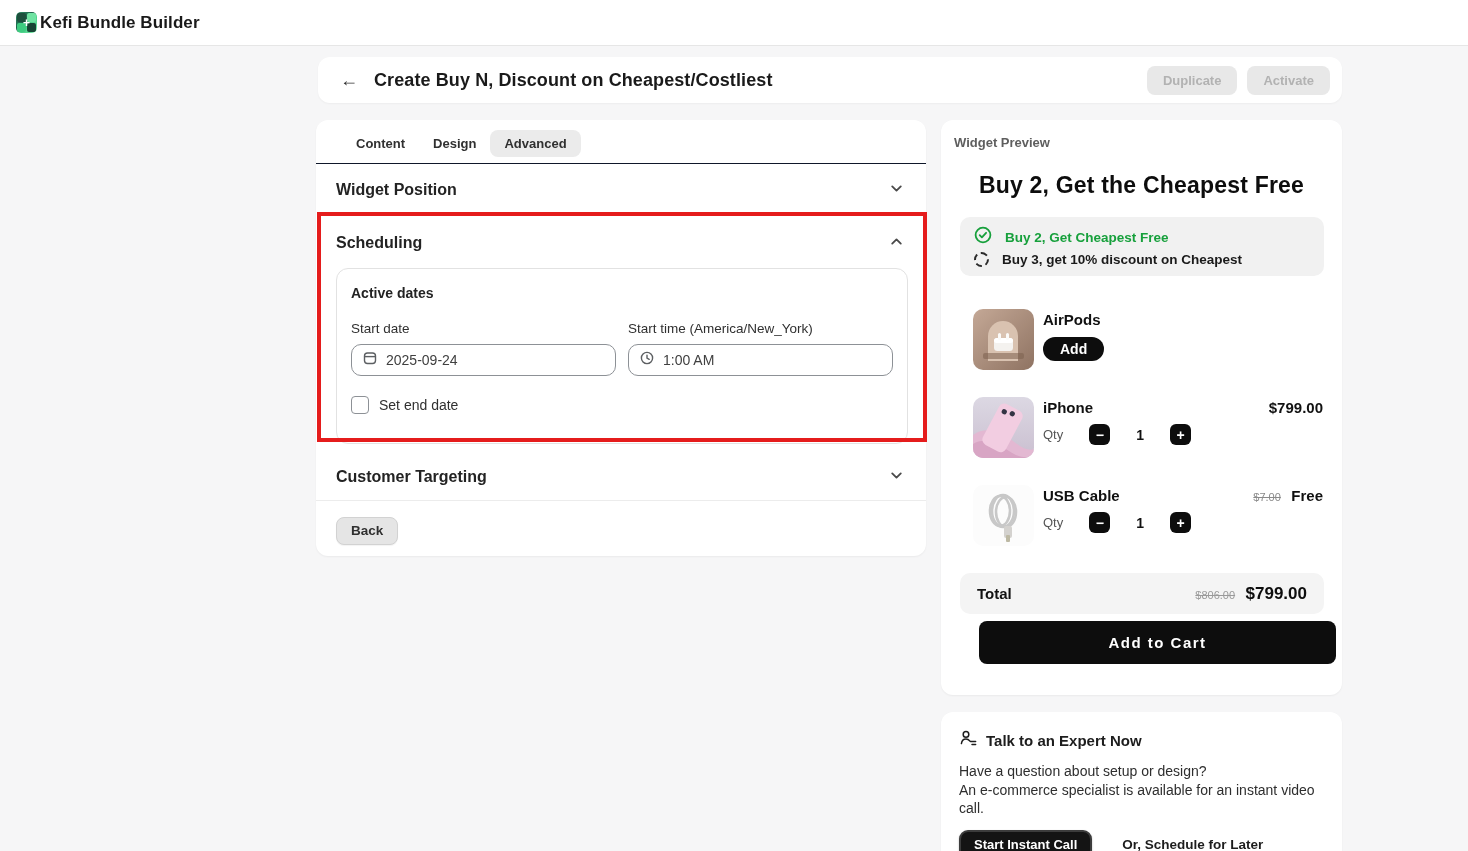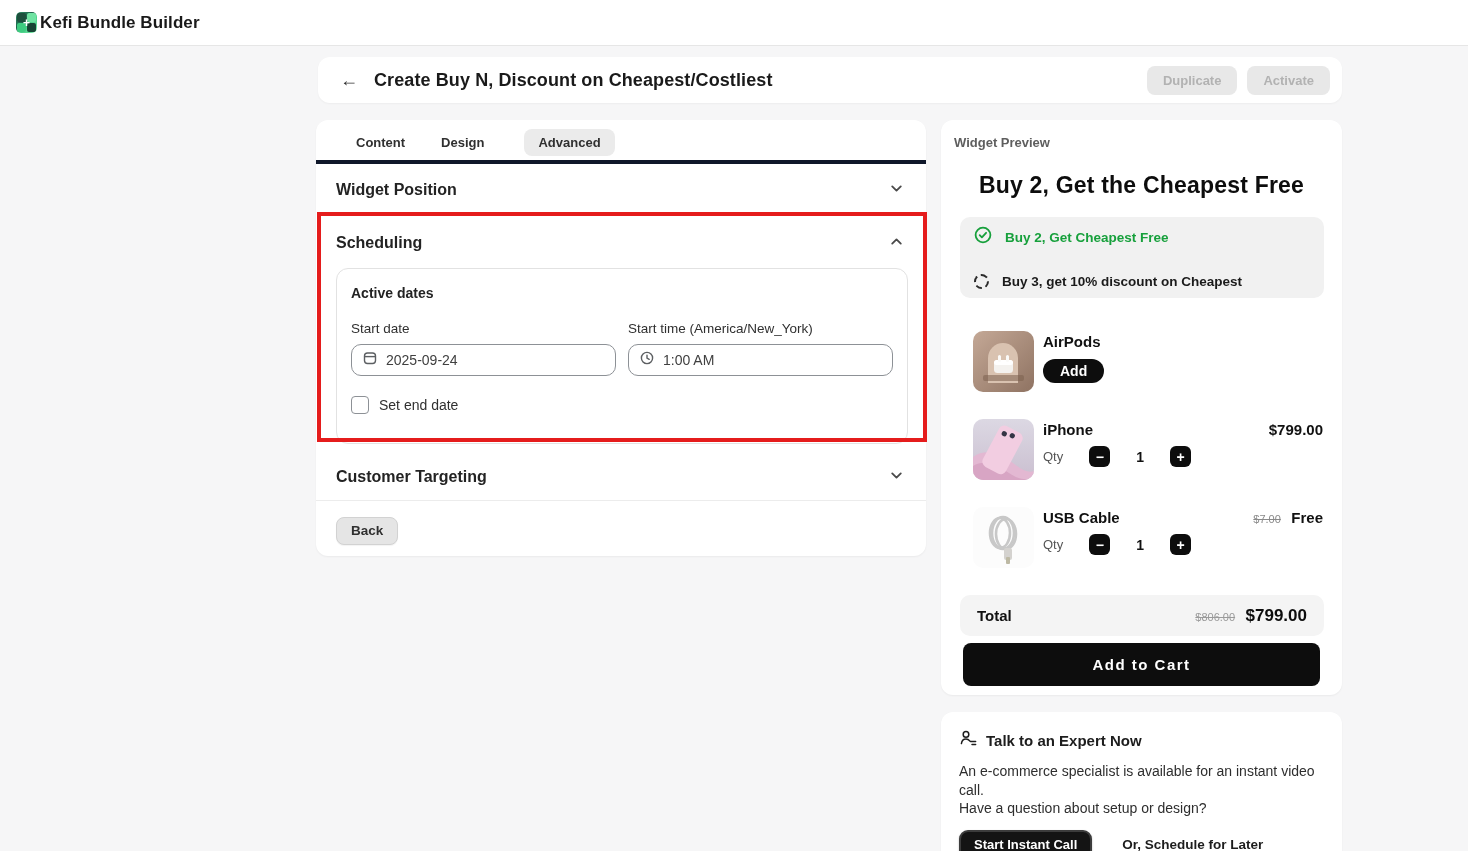--- a/index.html
+++ b/index.html
@@ -43,23 +43,23 @@
     border:none; border-radius:8px; padding:0 16px; height:29px; line-height:29px;
   }
 
   
   .card { position:absolute; background:#fff; border-radius:12px; box-shadow:0 1px 2px rgba(0,0,0,.05); }
   .main-card   { left:316px; top:120px; width:610px; height:436px; }
   .preview-card{ left:941px; top:120px; width:401px; height:575px; }
   .expert-card { left:941px; top:712px; width:401px; height:160px; }
 
   
-  .tabs-row { display:flex; align-items:center; height:44px; padding:4px 0 0 26px; gap:8px; border-bottom:4px solid #0f172a;text-align:center; }
+  .tabs-row { display:flex; align-items:center; height:44px; padding:4px 0 0 26px; border-bottom:1px solid #0f172a;text-align:center; }
   .tab { font-size:13px; font-weight:bold; color:#303030; padding:6px 14px; border-radius:8px; cursor:pointer; }
-  .tab.active { background:#ebebeb;margin-left:18px; }
+  .tab.active { background:#ebebeb; }
 
   
   .acc-row { display:flex; align-items:center; justify-content:space-between; padding:0 22px 0 20px; cursor:pointer; }
   .acc-row.widget-pos { height:52px; }
   .acc-row.scheduling { height:48px; padding-top:6px; }
   .acc-row.targeting  { height:47px; border-bottom:1px solid #ececec; }
   .acc-title { font-size:16px; font-weight:bold; color:#232323; }
   .chev { flex:0 0 auto; }
 
   
@@ -92,21 +92,21 @@
     background:#e5e5e5; border:1px solid #d2d2d2; border-radius:8px;
     font-size:13.5px; font-weight:bold; color:#303030; padding:0 14px; height:28px; line-height:26px;
     box-shadow:0 1px 1px rgba(0,0,0,.05); cursor:pointer;
   }
 
   
   .preview-label { font-size:13px; font-weight:bold; color:#5e5e5e; padding:15px 0 0 13px; }
   .preview-title { text-align:center; font-size:23px; font-weight:bold; color:#0d0d0d; margin-top:22px; letter-spacing:.2px; }
   .options-box {
     margin:18px 18px 0 19px; background:#f1f1f1; border-radius:10px;
-    padding:9px 14px; display:flex; flex-direction:column; gap:26px;
+    padding:9px 14px; display:flex; flex-direction:column; gap:4px;
   }
   .option-row { display:flex; align-items:center; gap:13px; cursor:pointer; }
   .option-label { font-size:13.5px; font-weight:bold; }
   .option-label.selected { color:#17a03c; }
   .option-label.unselected { color:#1a1a1a; }
   .dashed-circle { width:15px; height:15px; border-radius:50%; border:2px dashed #2a2a2a; flex:0 0 auto; }
 
   .product-list { margin-top:33px; }
   .product-row { display:flex; padding:0 19px 0 32px; margin-bottom:27px; }
   .thumb { width:61px; height:61px; border-radius:10px; overflow:hidden; flex:0 0 auto; }
@@ -128,21 +128,21 @@
   .qty-value { font-size:14px; font-weight:bold; color:#111; }
 
   .total-box {
     margin:9px 18px 0 19px; background:#f4f4f4; border-radius:10px; height:41px;
     display:flex; align-items:center; justify-content:space-between; padding:0 17px;
   }
   .total-label { font-size:15px; font-weight:bold; color:#111; }
   .total-strike { font-size:11px; color:#9a9a9a; text-decoration:line-through; margin-right:6px; }
   .total-final { font-size:17px; font-weight:bold; color:#0d0d0d; }
   .btn-cart {
-    margin:7px 21px 0 22px; width:357px; height:43px; background:#0d0d0d; color:#fff;
+    margin:7px 21px 0 38px; width:357px; height:43px; background:#0d0d0d; color:#fff;
     border:none; border-radius:8px; font-size:15px; font-weight:bold; letter-spacing:1.5px; cursor:pointer;
   }
 
   
   .expert-head { display:flex; align-items:center; gap:8px; padding:17px 0 0 18px; }
   .expert-title { font-size:15px; font-weight:bold; color:#1d1d1d; }
   .expert-body { padding:10px 18px 0 18px; font-size:14px; color:#2e2e2e; line-height:18.5px; width:392px; }
   .expert-actions { display:flex; align-items:center; gap:30px; padding:12px 0 0 18px; }
   .btn-instant {
     background:#141414; color:#fff; border:2px solid #3c3c3c; border-radius:9px;
@@ -376,20 +376,20 @@
       <svg width="19" height="19" viewBox="0 0 19 19">
         <circle cx="7" cy="5.4" r="2.8" stroke="#1d1d1d" stroke-width="1.5" fill="none"></circle>
         <path d="M2.4 14.6c.4-3 2.4-4.6 4.6-4.6 1.5 0 2.8.7 3.7 1.9" stroke="#1d1d1d" stroke-width="1.5" fill="none" stroke-linecap="round"></path>
         <line x1="11.5" y1="12.6" x2="16.6" y2="12.6" stroke="#1d1d1d" stroke-width="1.5" stroke-linecap="round"></line>
         <line x1="13" y1="15.4" x2="16.6" y2="15.4" stroke="#1d1d1d" stroke-width="1.5" stroke-linecap="round"></line>
       </svg>
     </span>
     <span class="expert-title">Talk to an Expert Now</span>
   </div>
   <div class="expert-body">
+    <div>Have a question about setup or design?</div>
     <div>An e-commerce specialist is available for an instant video call.</div>
-    <div>Have a question about setup or design?</div>
   </div>
   <div class="expert-actions">
     <button class="btn-instant">Start Instant Call</button>
     <span class="expert-secondary">Or, Schedule for Later</span>
   </div>
 </div>
 
 </body></html>

